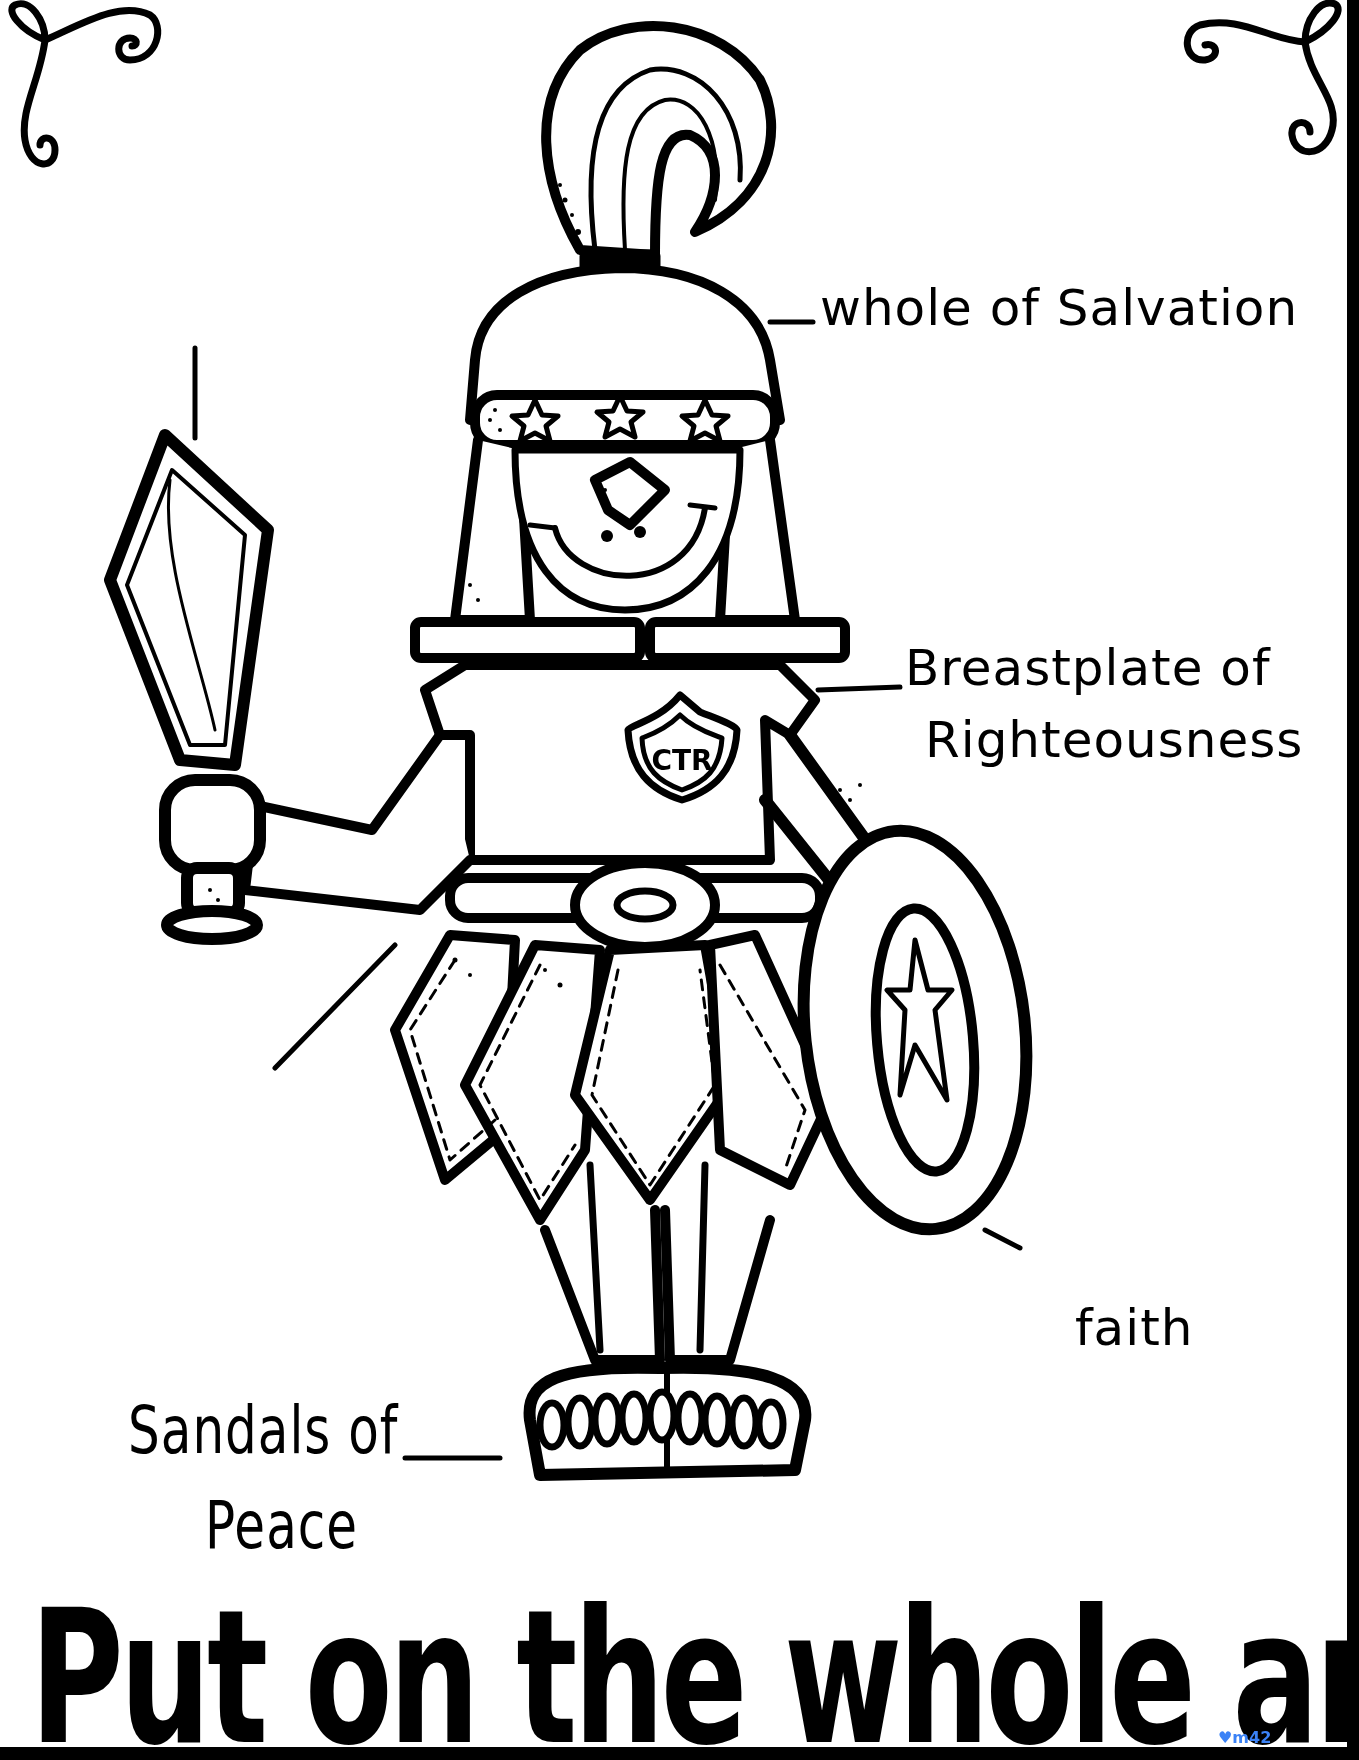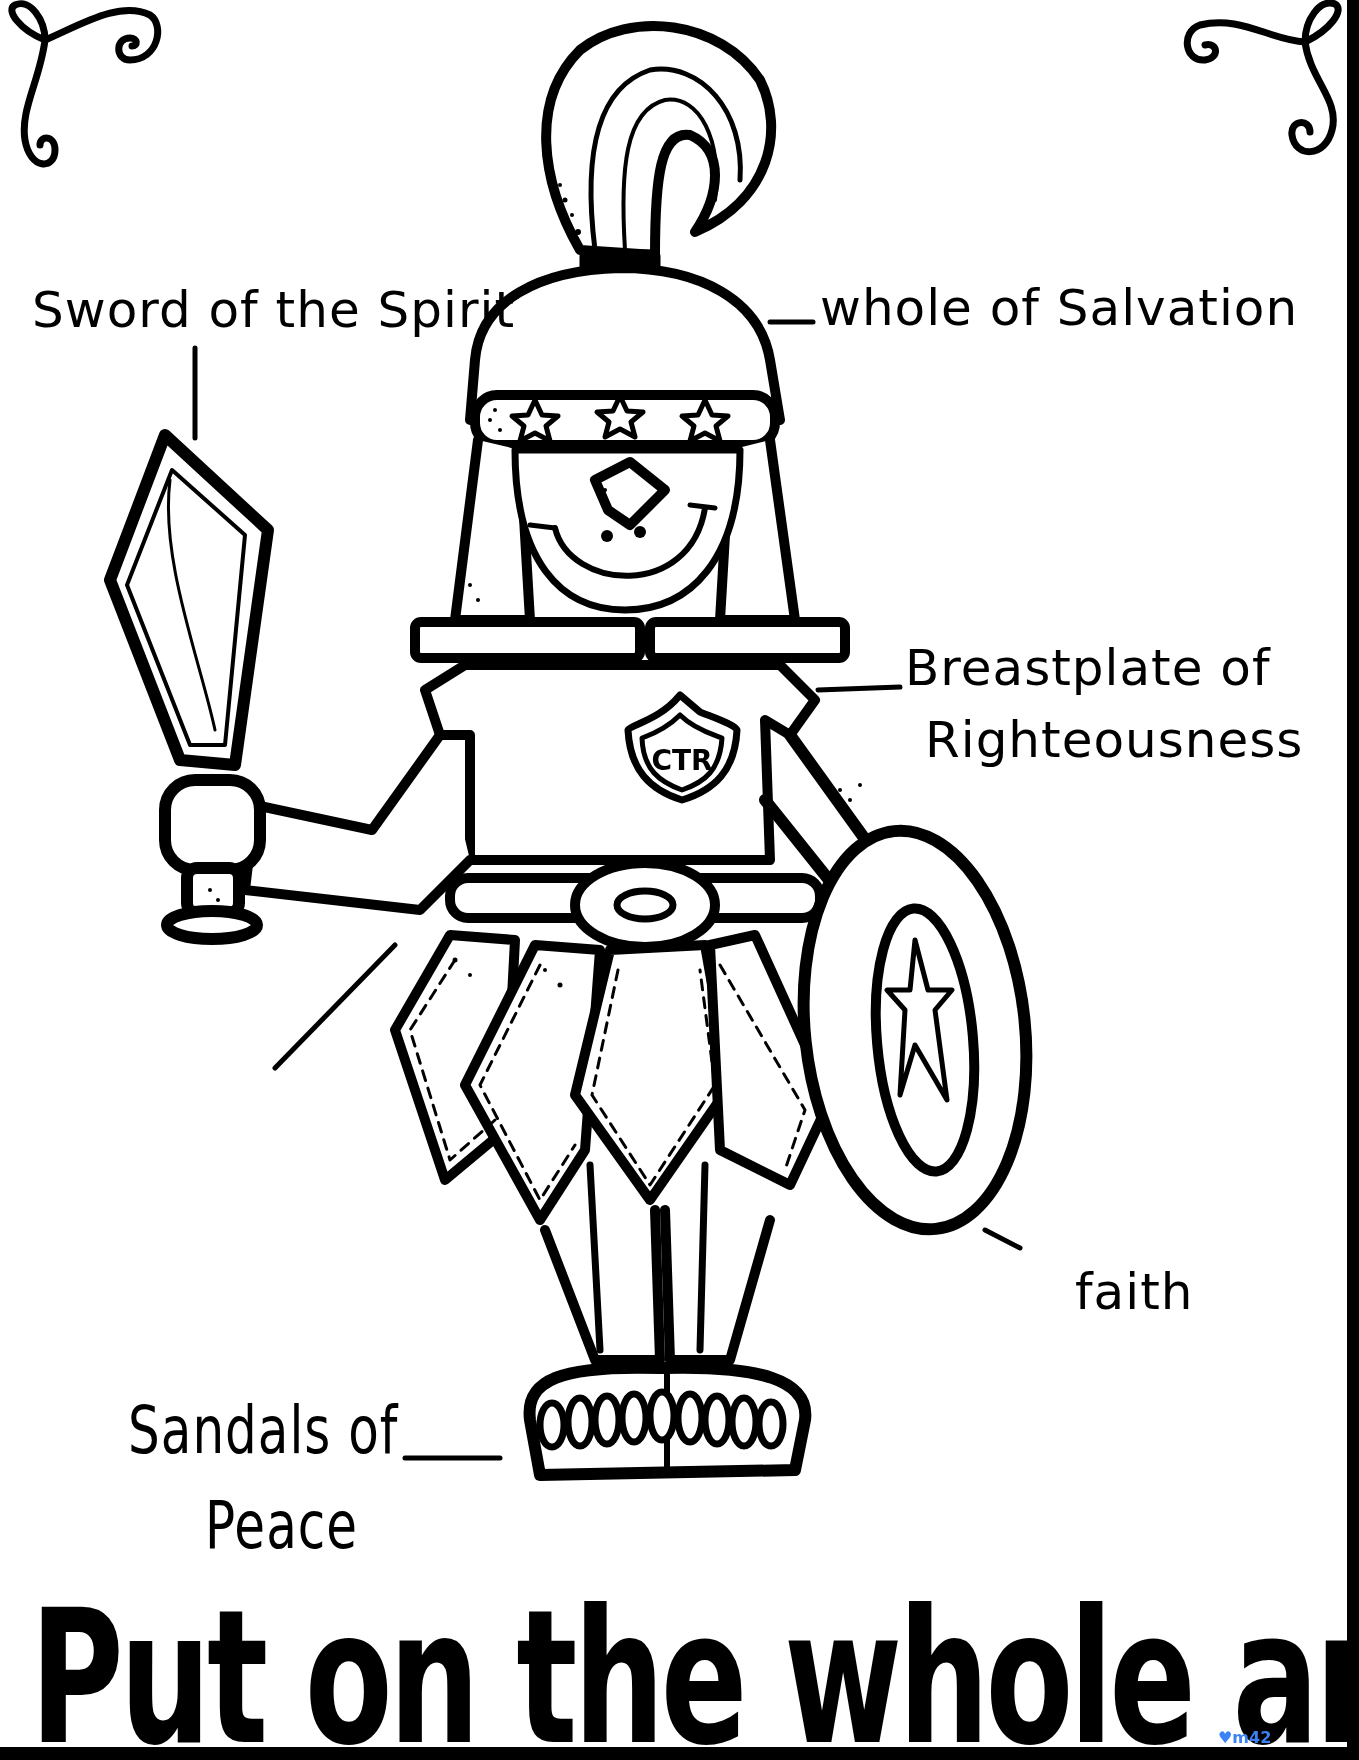--- a/index.html
+++ b/index.html
@@ -162,25 +162,24 @@
         <circle cx="545" cy="970" r="2"></circle>
         <circle cx="560" cy="985" r="2.5"></circle>
       <circle cx="840" cy="790" r="2"></circle>
         <circle cx="850" cy="800" r="2"></circle>
         <circle cx="860" cy="785" r="2"></circle>
       <circle cx="210" cy="890" r="2"></circle>
         <circle cx="218" cy="900" r="2"></circle>
     </g>
   </svg>
 
-  <div class="lbl lbl-lg" style="left:32px; top:282px;">Sword of the Spirit</div>
   <div class="lbl lbl-lg" style="left:820px; top:280px;">whole of Salvation</div>
   <div class="lbl lbl-lg" style="left:925px; top:712px;">Righteousness</div>
   <div class="lbl lbl-lg" style="left:905px; top:640px;">Breastplate of</div>
-  <div class="lbl lbl-lg" style="left:1075px; top:1264px;">faith</div>
+  <div class="lbl lbl-lg" style="left:1075px; top:1300px;">faith</div>
   <div class="lbl lbl-lg" style="left:128px; top:1395px; transform:scaleY(1.3); transform-origin:left top;">Sandals of</div>
   <div class="lbl lbl-lg" style="left:205px; top:1490px; transform:scaleY(1.3); transform-origin:left top;">Peace</div>
 
   <div class="lbl-title">Put on the whole armor of God</div>
   <div class="sig">♥m42</div>
 </div>
 
 <div class="edge-right"></div>
 <div class="edge-bottom"></div>
 

